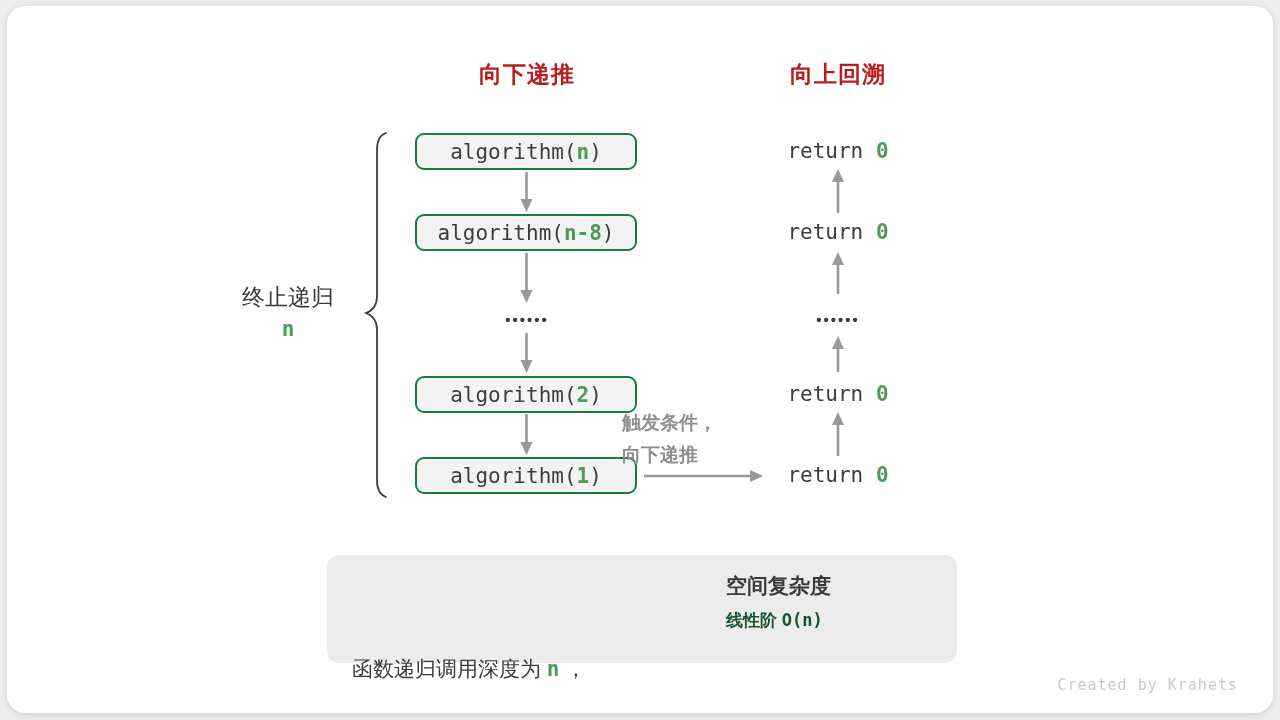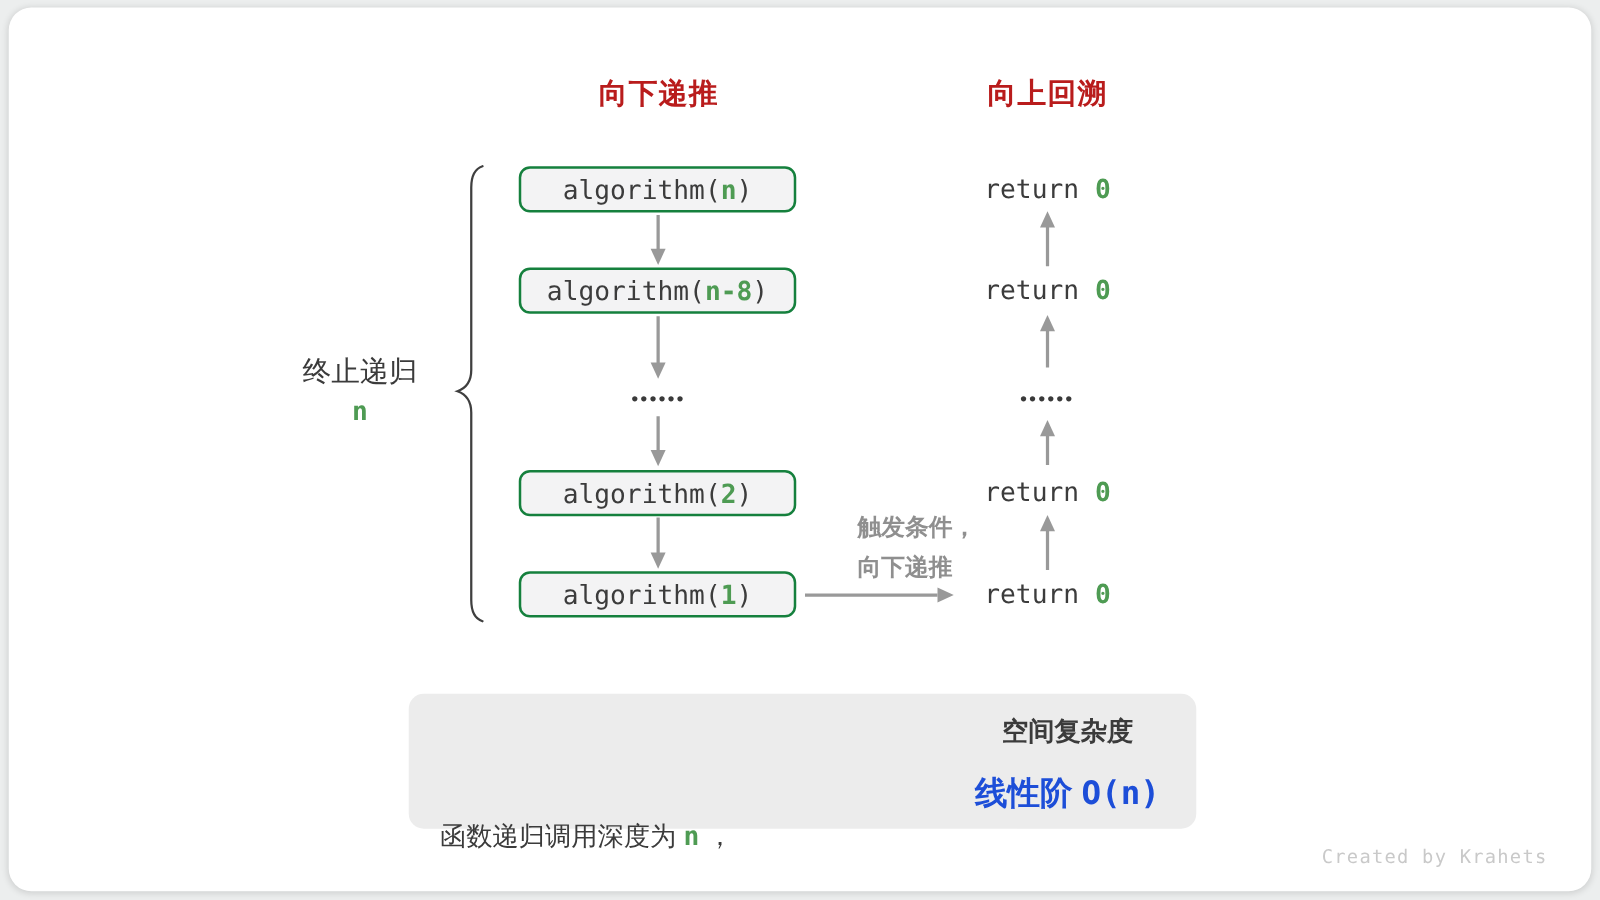--- a/index.html
+++ b/index.html
@@ -53,33 +53,33 @@
   .depth-label {
     position:absolute; left:228px; top:282px; width:120px; text-align:center;
     font-size:23px; color:#3b3b3b;
   }
   .depth-n {
     position:absolute; left:228px; top:317px; width:120px; text-align:center;
     font-size:21px;
   }
 
   .trigger {
-    position:absolute; left:686px; top:407px;
+    position:absolute; left:622px; top:407px;
     font-size:19px; font-weight:bold; color:#8f8f8f; line-height:32px;
   }
 
   .summary {
     position:absolute; left:327px; top:555px; width:630px; height:108px;
     background:#ececec; border-radius:12px;
   }
   .sum-left { position:absolute; left:25px; top:14px; font-size:21px; color:#3b3b3b; line-height:40px; white-space:pre; }
   .sum-left .mono { font-size:21px; }
-  .sum-right { position:absolute; left:417px; top:16px; width:220px; text-align:center; }
+  .sum-right { position:absolute; left:399px; top:16px; width:220px; }
   .sum-title { font-size:21px; font-weight:bold; color:#3b3b3b; line-height:30px; }
-  .sum-result { font-size:26px; font-weight:bold; color:#1d4ed8; line-height:38px; white-space:pre;margin-top:14px; }
+  .sum-result { font-size:17px; font-weight:bold; color:#14532d; line-height:38px; white-space:pre; }
   .sum-result .mono { font-weight:bold; }
 
   .watermark {
     position:absolute; right:42px; top:676px;
     font-family:"DejaVu Sans Mono","Liberation Mono",monospace;
     font-size:15px; color:#c9c9c9; letter-spacing:1px;
   }
 
   svg.connectors { position:absolute; left:0; top:0; pointer-events:none; }
 </style>

